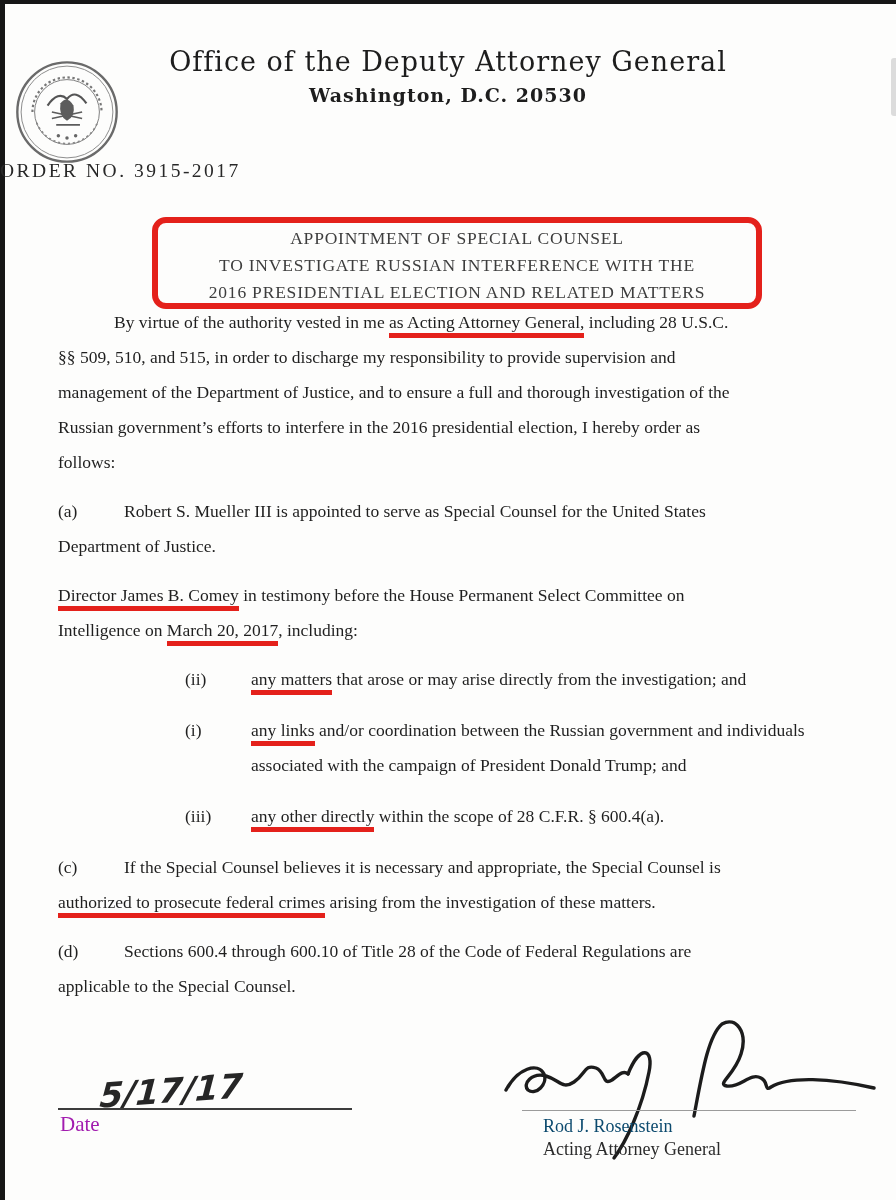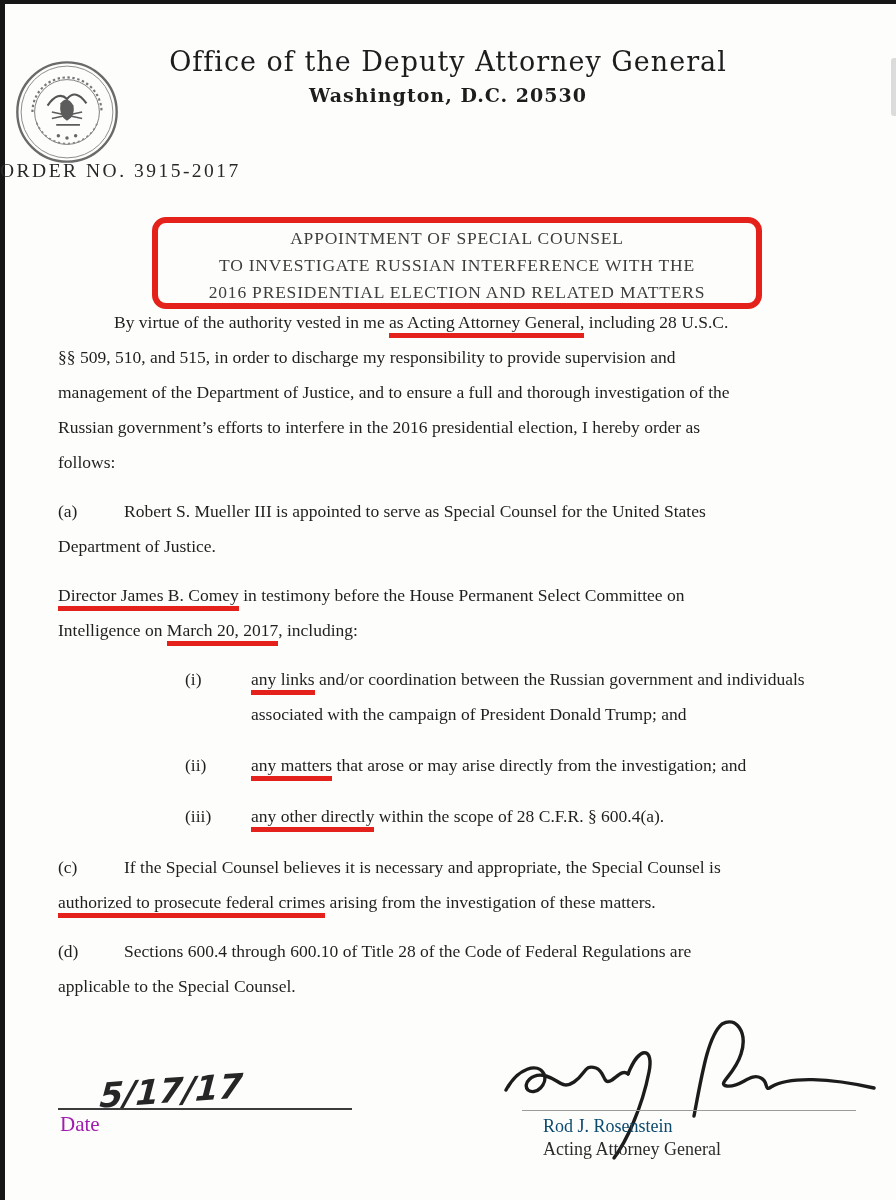--- a/index.html
+++ b/index.html
@@ -115,25 +115,25 @@
       </div>
       <div class="para">
         <div class="line"><span class="lbl">(a)</span><span>Robert S. Mueller III is appointed to serve as Special Counsel for the United States</span></div>
         <div class="line"><span>Department of Justice.</span></div>
       </div>
       <div class="para">
         <div class="line"><span class="redline">Director James B. Comey</span><span> in testimony before the House Permanent Select Committee on</span></div>
         <div class="line"><span>Intelligence on </span><span class="redline">March 20, 2017</span><span>, including:</span></div>
       </div>
       <div class="para sub">
+        <div class="line"><span class="lbl">(ii)</span><span class="redline">any matters</span><span> that arose or may arise directly from the investigation; and</span></div>
+      </div>
+      <div class="para sub">
         <div class="line"><span class="lbl">(i)</span><span class="redline">any links</span><span> and/or coordination between the Russian government and individuals</span></div>
         <div class="line"><span class="lbl"></span><span>associated with the campaign of President Donald Trump; and</span></div>
-      </div>
-      <div class="para sub">
-        <div class="line"><span class="lbl">(ii)</span><span class="redline">any matters</span><span> that arose or may arise directly from the investigation; and</span></div>
       </div>
       <div class="para sub">
         <div class="line"><span class="lbl">(iii)</span><span class="redline">any other directly</span><span> within the scope of 28 C.F.R. § 600.4(a).</span></div>
       </div>
       <div class="para">
         <div class="line"><span class="lbl">(c)</span><span>If the Special Counsel believes it is necessary and appropriate, the Special Counsel is</span></div>
         <div class="line"><span class="redline">authorized to prosecute federal crimes</span><span> arising from the investigation of these matters.</span></div>
       </div>
       <div class="para">
         <div class="line"><span class="lbl">(d)</span><span>Sections 600.4 through 600.10 of Title 28 of the Code of Federal Regulations are</span></div>

